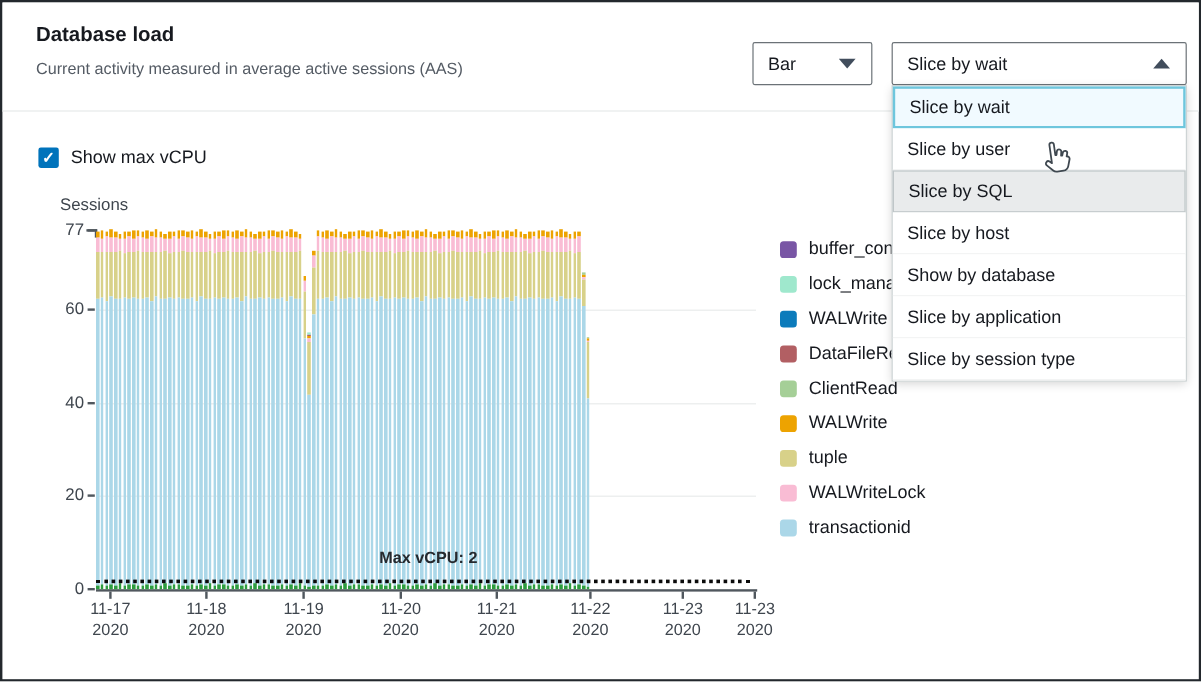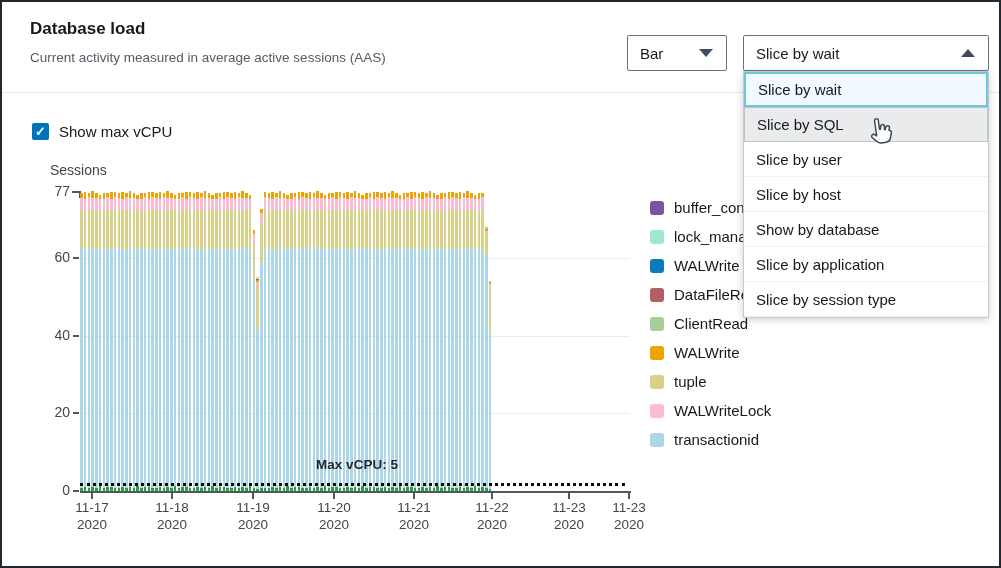--- a/index.html
+++ b/index.html
@@ -64,22 +64,22 @@
     <span class="tri tri-down"></span>
   </div>
 
   <div class="select select-slice">
     <span>Slice by wait</span>
     <span class="tri tri-up"></span>
   </div>
 
   <div class="dropdown">
       <div class="dd-item selected">Slice by wait</div>
+      <div class="dd-item">Slice by user</div>
       <div class="dd-item hovered">Slice by SQL</div>
-      <div class="dd-item">Slice by user</div>
       <div class="dd-item">Slice by host</div>
       <div class="dd-item">Show by database</div>
       <div class="dd-item">Slice by application</div>
       <div class="dd-item">Slice by session type</div>
     </div>
 
   <div class="cursor-hand">
     <svg width="30" height="32" viewBox="0 0 32 32">
       <path d="M11 4.5c0-1.1.9-2 2-2s2 .9 2 2V14h1l.8-3.2c.3-1.1 1.4-1.7 2.4-1.4 1.1.3 1.7 1.4 1.4 2.5L20 15l1 .3.9-2.6c.4-1 1.5-1.6 2.5-1.2 1 .4 1.6 1.5 1.2 2.5l-.8 2.4.9.3c1.1.4 1.7 1.6 1.3 2.7l-2 5.9c-.7 2-2.6 3.4-4.7 3.4h-5.6c-1.3 0-2.6-.5-3.5-1.5l-5-5.3c-.8-.8-.8-2.1.1-2.9.8-.8 2-.8 2.8-.1l1.9 1.7V4.5z" fill="#ffffff" stroke="#3f4850" stroke-width="1.6" stroke-linejoin="round"></path>
     </svg>
@@ -881,21 +881,21 @@
         <div style="height: 1.94px; background: rgb(45, 157, 63);"></div>
         <div style="height: 157.27px; background: rgb(171, 215, 232);"></div>
         <div style="height: 46.6px; background: rgb(216, 209, 137);"></div>
         <div style="height: 1.16px; background: rgb(249, 188, 212);"></div>
         <div style="height: 1.94px; background: rgb(237, 163, 1);"></div>
         <div style="height: 1.16px; background: rgb(165, 207, 151);"></div>
       </div>
     </div>
 
   <div class="vcpu-line"></div>
-  <div class="vcpu-label">Max vCPU: 5</div>
+  <div class="vcpu-label">Max vCPU: 2</div>
 
   <div class="axis-x"></div>
   <div id="xaxis">
       <div class="xtick-stub" style="left: 89px;"></div>
       <div class="xtick-label" style="left: 90px;">11-17
 2020</div>
       <div class="xtick-stub" style="left: 169px;"></div>
       <div class="xtick-label" style="left: 170px;">11-18
 2020</div>
       <div class="xtick-stub" style="left: 250px;"></div>

